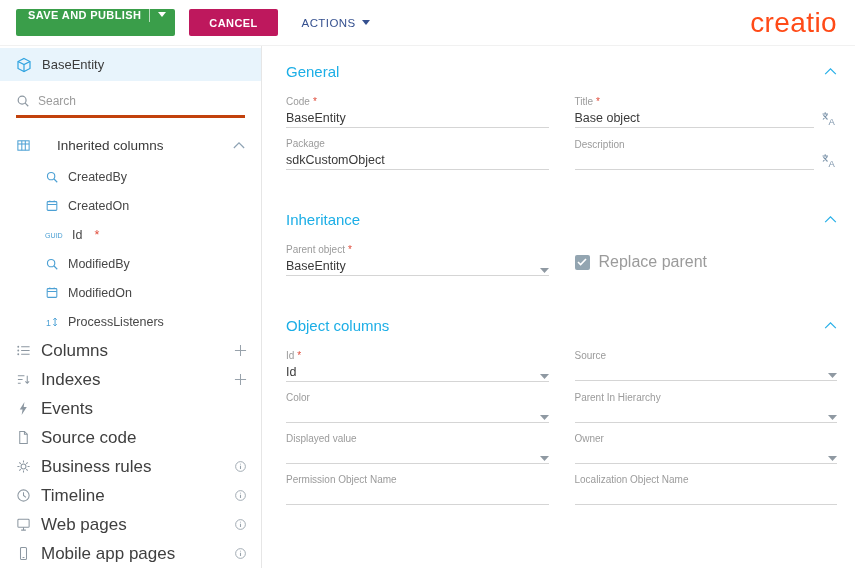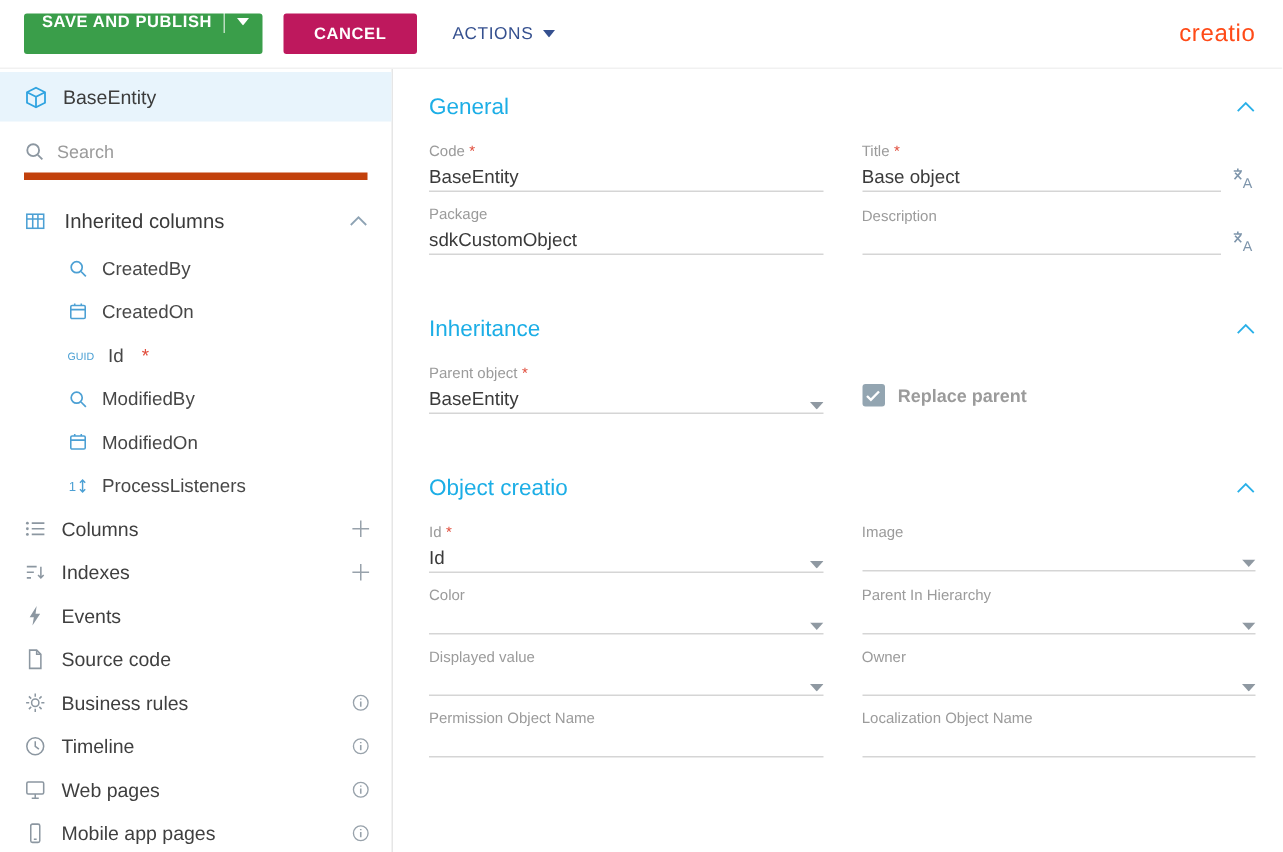--- a/index.html
+++ b/index.html
@@ -27,51 +27,51 @@
     height: 27px; display: flex; align-items: center;
     cursor: pointer; font-family: inherit;
   }
   .btn-save { background: #3A9E4A; padding: 0 9px 16px 12px; gap: 8px; }
   .btn-save .divider { width: 1px; height: 15px; background: rgba(255,255,255,.65); }
   .btn-cancel { background: #be185d; padding: 0 20px; }
   .actions {
     color: #35508F; font-size: 11.5px; font-weight: normal; letter-spacing: .4px;
     display: flex; align-items: center; gap: 6px; margin-left: 10px; cursor: pointer; text-align: right;
   }
-  .logo { margin-left: auto; color: #FF4A17; font-size: 16px; letter-spacing: .4px; }
+  .logo { margin-left: auto; color: #FF4A17; font-size: 28px; letter-spacing: .4px; }
 
   
   .layout { display: flex; height: 522px; }
   .sidebar { width: 262px; border-right: 1px solid #e6e6e6; flex-shrink: 0; padding-top: 2px; }
   .main { flex: 1; padding: 16px 18px 0 24px; overflow: hidden; }
 
   
   .selected-row {
     height: 33px; background: #E8F4FC;
     display: flex; align-items: center; gap: 10px;
     padding: 0 16px; font-size: 13px; cursor: pointer;
   }
   .search-row {
     margin: 13px 16px 0; display: flex; align-items: center; gap: 8px;
-    border-bottom: 5px solid #c2410c; padding-bottom: 7px;
+    border-bottom: 3px solid #c2410c; padding-bottom: 7px;
   }
   .search-row input { border: none; outline: none; font-size: 12px; font-family: inherit; width: 100%; color: #555; background: transparent; }
   .search-row input::placeholder { color: #9b9b9b; }
 
   .tree-header {
-    margin-top: 10px; height: 34px; display: flex; align-items: center; gap: 12px;
+    margin-top: 10px; height: 34px; display: flex; align-items: center; gap: 26px;
     padding: 0 16px; font-size: 13.5px; color: #3a3a3a; cursor: pointer;
   }
   .tree-item {
     height: 29px; display: flex; align-items: center; gap: 9px;
     padding: 0 16px 0 45px; font-size: 12.5px; color: #474747; cursor: pointer;
   }
   .side-section {
     height: 29px; display: flex; align-items: center; gap: 10px;
-    padding: 0 14px 0 16px; font-size: 13px; color: #3f3f3f; cursor: pointer;
+    padding: 0 14px 0 16px; font-size: 17px; color: #3f3f3f; cursor: pointer;
   }
   .trailing { margin-left: auto; color: #98A2AB; display: flex; align-items: center; cursor: pointer; }
 
   .ic { flex-shrink: 0; display: inline-block; }
   .ic-blue { color: #2FA3E0; }
   .ic-gray { color: #8C97A1; }
   .ic-col  { color: #4CA0D4; }
   .chev    { color: #8EA3B4; margin-left: auto; }
 
   .req { color: #E04B3A; margin-left: 3px; }
@@ -96,21 +96,21 @@
     padding-bottom: 2px; font-size: 12.5px; color: #3a3a3a; cursor: text;
   }
   .field-caret { margin-left: auto; display: flex; padding-left: 6px; cursor: pointer; }
   .translate-ic { color: #7E95AB; margin-bottom: 1px; cursor: pointer; }
 
   .checkbox-cell { align-self: end; padding-bottom: 5px; display: flex; align-items: center; gap: 9px; }
   .checkbox {
     width: 15px; height: 15px; background: #93A5B1; border-radius: 2px;
     display: flex; align-items: center; justify-content: center; cursor: pointer;
   }
-  .checkbox-label { font-size: 12px; color: #9b9b9b; font-weight: bold; }
+  .checkbox-label { font-size: 16px; color: #9b9b9b; }
 </style>
 </head>
 <body>
 
 <div class="topbar">
   <button class="btn btn-save">
     <span>SAVE AND PUBLISH</span>
     <span class="divider"></span>
     <svg width="8" height="5" viewBox="0 0 8 5">
         <path d="M0 0h8L4 5z" fill="#fff"></path>
@@ -402,21 +402,21 @@
                 <path d="M1 4l2.6 2.6L9 1" fill="none" stroke="#fff" stroke-width="1.6"></path>
               </svg>
           </span>
           <span class="checkbox-label">Replace parent</span>
         </div>
       </div>
     </div>
 
     <div class="section section-object">
       <div class="section-header">
-        <span class="section-title">Object creatio</span>
+        <span class="section-title">Object columns</span>
         <span class="section-chevron">
           <svg width="13" height="8" viewBox="0 0 14 9">
               <path d="M1 8l6-6 6 6" fill="none" stroke="currentColor" stroke-width="1.4"></path>
             </svg>
         </span>
       </div>
       <div class="fields">
         <div class="field">
           <div class="field-label">
             <span>Id</span>
@@ -427,21 +427,21 @@
             <span class="field-caret">
                 <svg width="9" height="5" viewBox="0 0 9 5">
                   <path d="M0 0h9L4.5 5z" fill="#8f99a2"></path>
                 </svg>
               </span>
           </div>
         </div>
 
         <div class="field">
           <div class="field-label">
-              <span>Image</span>
+              <span>Source</span>
             </div>
           <div class="field-line">
             <span></span>
             <span class="field-caret">
                 <svg width="9" height="5" viewBox="0 0 9 5">
                   <path d="M0 0h9L4.5 5z" fill="#8f99a2"></path>
                 </svg>
               </span>
           </div>
         </div>

